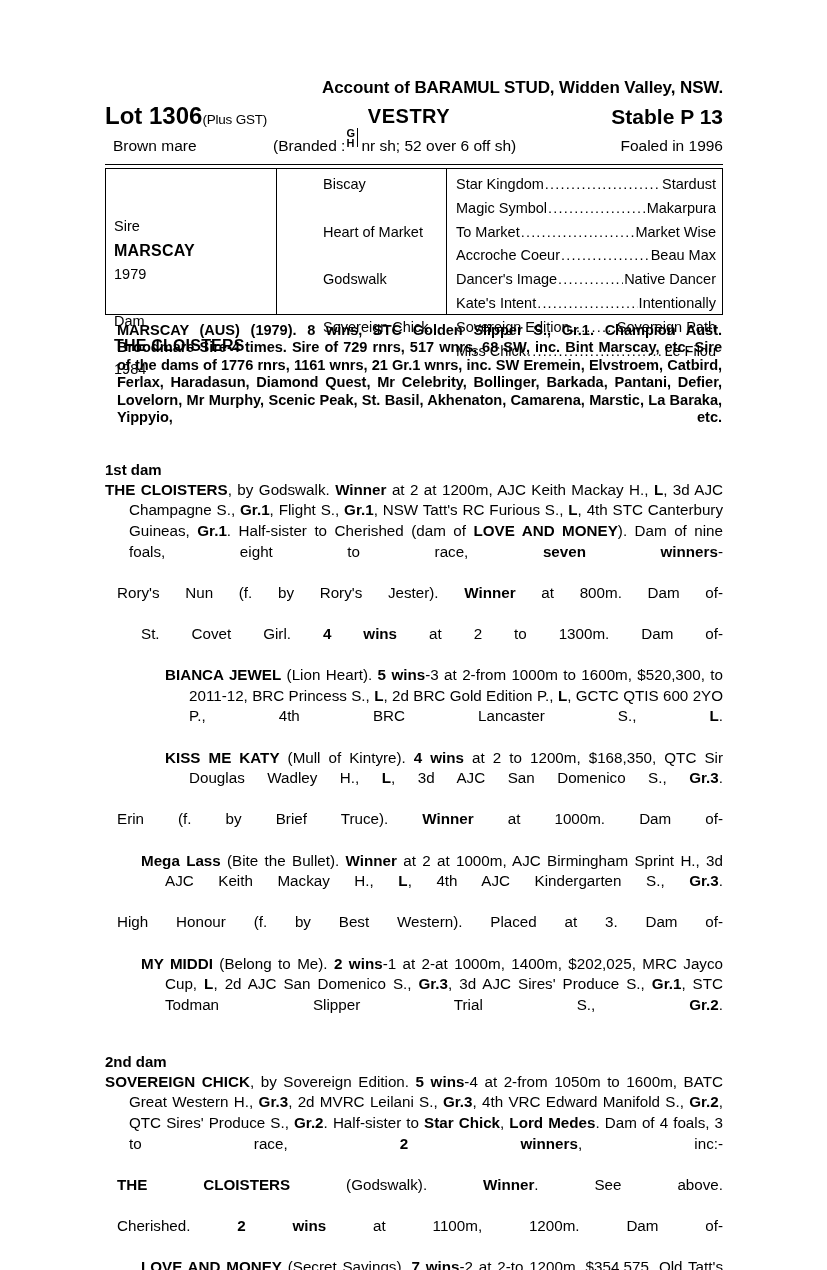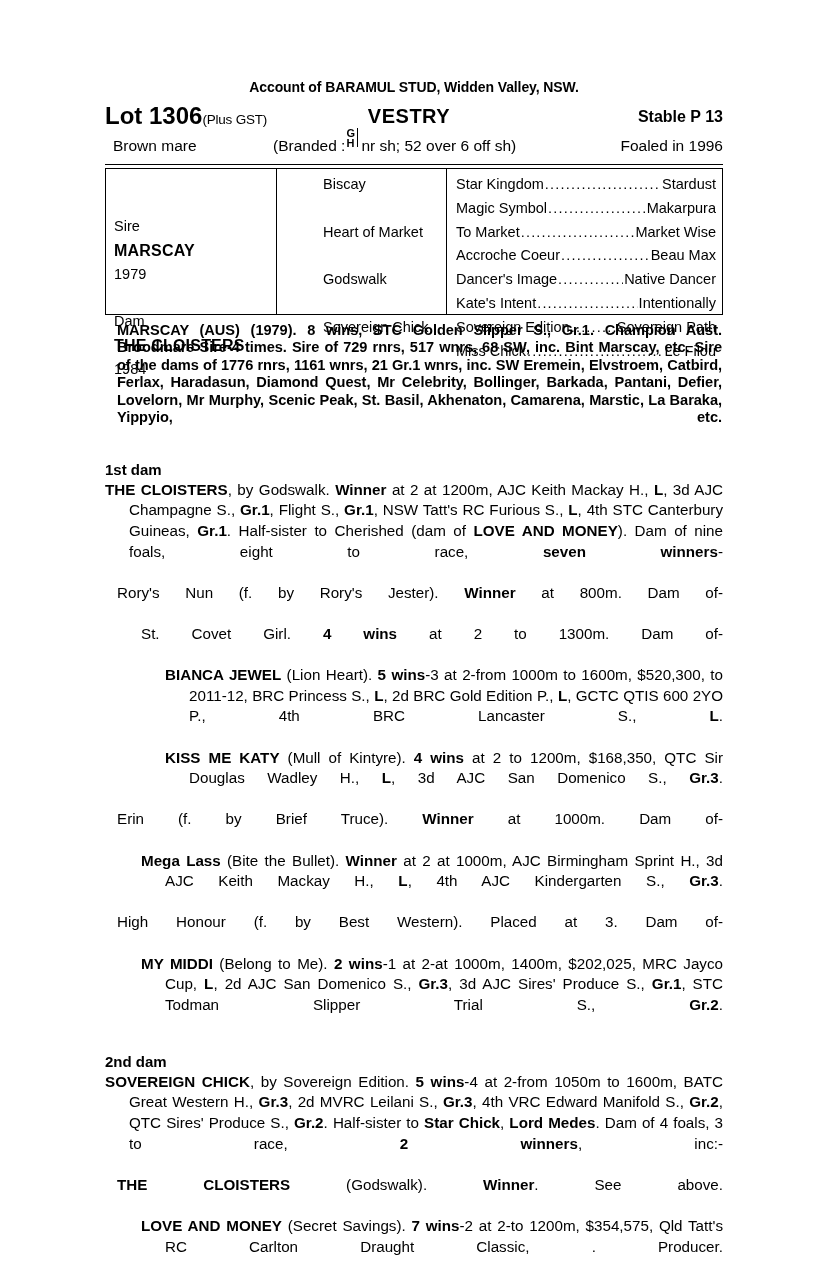--- a/index.html
+++ b/index.html
@@ -23,23 +23,23 @@
   }
   .sheet {
     position: absolute;
     left: 105px;
     top: 0;
     width: 618px;
   }
 
   
   .account-line {
-    text-align: center;
-    font-weight: bold;
-    font-size: 14px;
+    text-align: right;
+    font-weight: bold;
+    font-size: 17px;
     letter-spacing: -0.1px;
     margin-top: 79px;
     line-height: 17px;
   }
   .lot-row {
     position: relative;
     height: 30px;
     margin-top: 6px;
   }
   .lot-left {
@@ -61,21 +61,21 @@
     text-align: center;
     font-weight: bold;
     font-size: 20px;
     line-height: 28px;
     letter-spacing: 0.5px;
   }
   .lot-stable {
     position: absolute;
     right: 0; top: 4px;
     font-weight: bold;
-    font-size: 16px;
+    font-size: 21px;
     line-height: 22px;
     white-space: nowrap;
   }
   .desc-row {
     position: relative;
     height: 24px;
     margin-top: 3px;
     font-size: 15.5px;
     line-height: 22px;
   }
@@ -310,17 +310,18 @@
         <div class="ped-para lvl1">Erin (f. by Brief Truce). <b>Winner</b> at 1000m. Dam of-</div>
         <div class="ped-para lvl2"><b>Mega Lass</b> (Bite the Bullet). <b>Winner</b> at 2 at 1000m, AJC Birmingham Sprint H., 3d AJC Keith Mackay H., <b>L</b>, 4th AJC Kindergarten S., <b>Gr.3</b>.</div>
         <div class="ped-para lvl1">High Honour (f. by Best Western). Placed at 3. Dam of-</div>
         <div class="ped-para lvl2"><b>MY MIDDI</b> (Belong to Me). <b>2 wins</b>-1 at 2-at 1000m, 1400m, $202,025, MRC Jayco Cup, <b>L</b>, 2d AJC San Domenico S., <b>Gr.3</b>, 3d AJC Sires' Produce S., <b>Gr.1</b>, STC Todman Slipper Trial S., <b>Gr.2</b>.</div>
       </div>
 
     <div class="dam-head">2nd dam</div>
     <div id="second-dam-body">
         <div class="ped-para lvl0"><b>SOVEREIGN CHICK</b>, by Sovereign Edition. <b>5 wins</b>-4 at 2-from 1050m to 1600m, BATC Great Western H., <b>Gr.3</b>, 2d MVRC Leilani S., <b>Gr.3</b>, 4th VRC Edward Manifold S., <b>Gr.2</b>, QTC Sires' Produce S., <b>Gr.2</b>. Half-sister to <b>Star Chick</b>, <b>Lord Medes</b>. Dam of 4 foals, 3 to race, <b>2 winners</b>, inc:-</div>
         <div class="ped-para lvl1"><b>THE CLOISTERS</b> (Godswalk). <b>Winner</b>. See above.</div>
+        <div class="ped-para lvl1">Cherished. <b>2 wins</b> at 1100m, 1200m. Dam of-</div>
         <div class="ped-para lvl2"><b>LOVE AND MONEY</b> (Secret Savings). <b>7 wins</b>-2 at 2-to 1200m, $354,575, Qld Tatt's RC Carlton Draught Classic, . Producer.</div>
       </div>
 
   </div>
 </div>
 
 </body></html>

